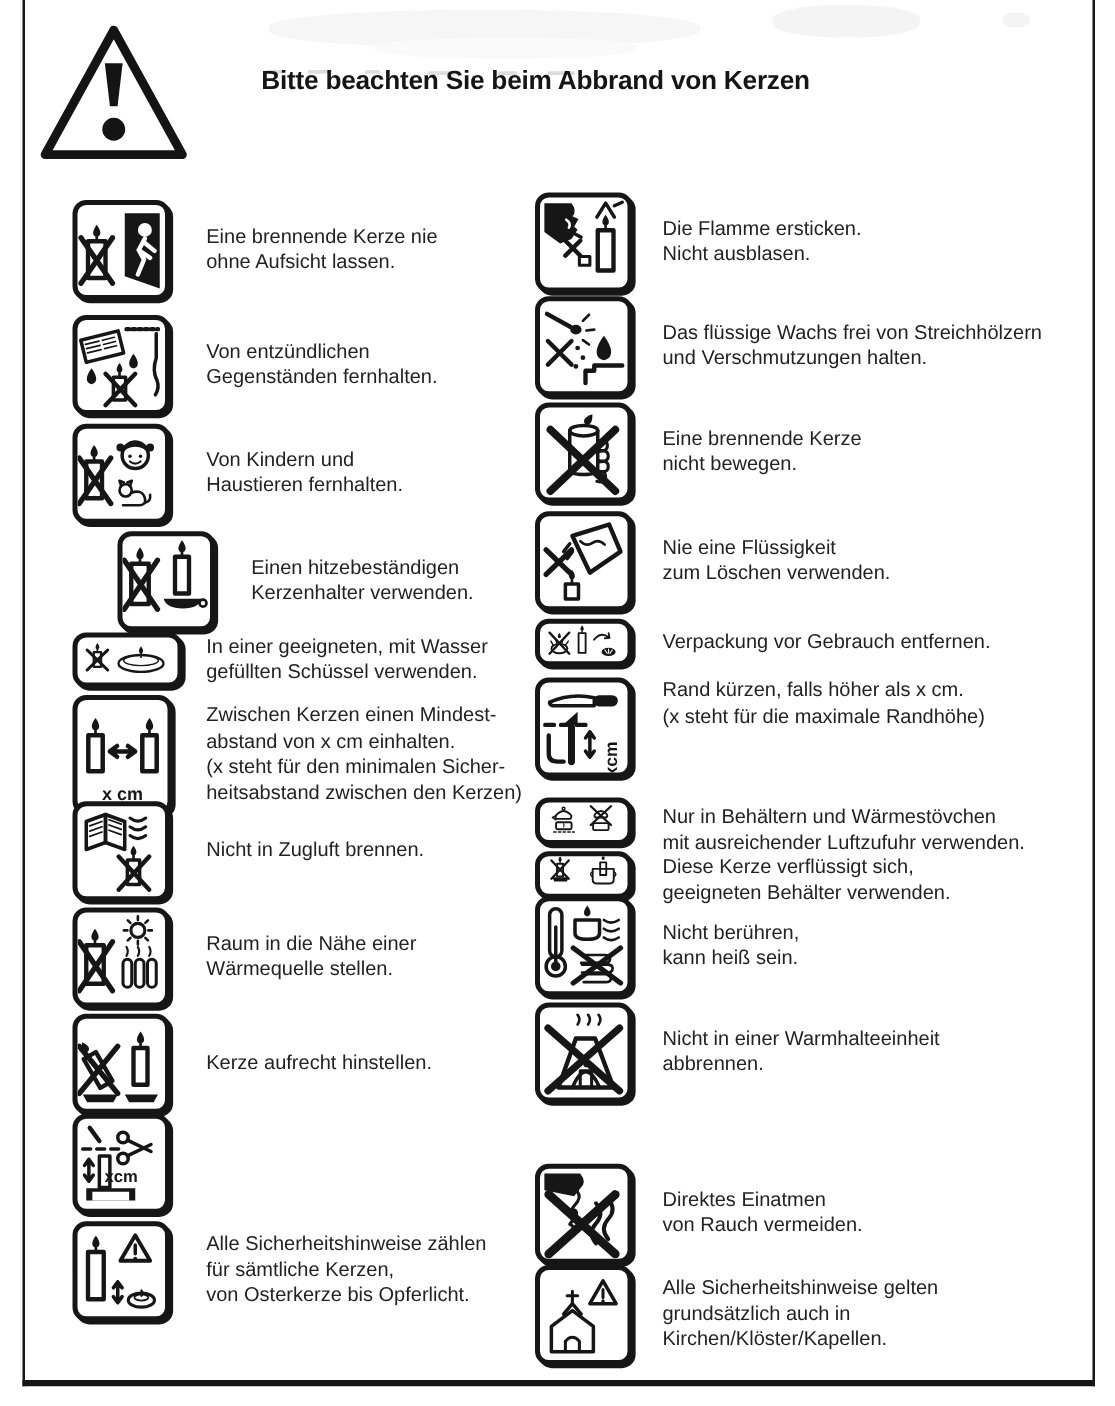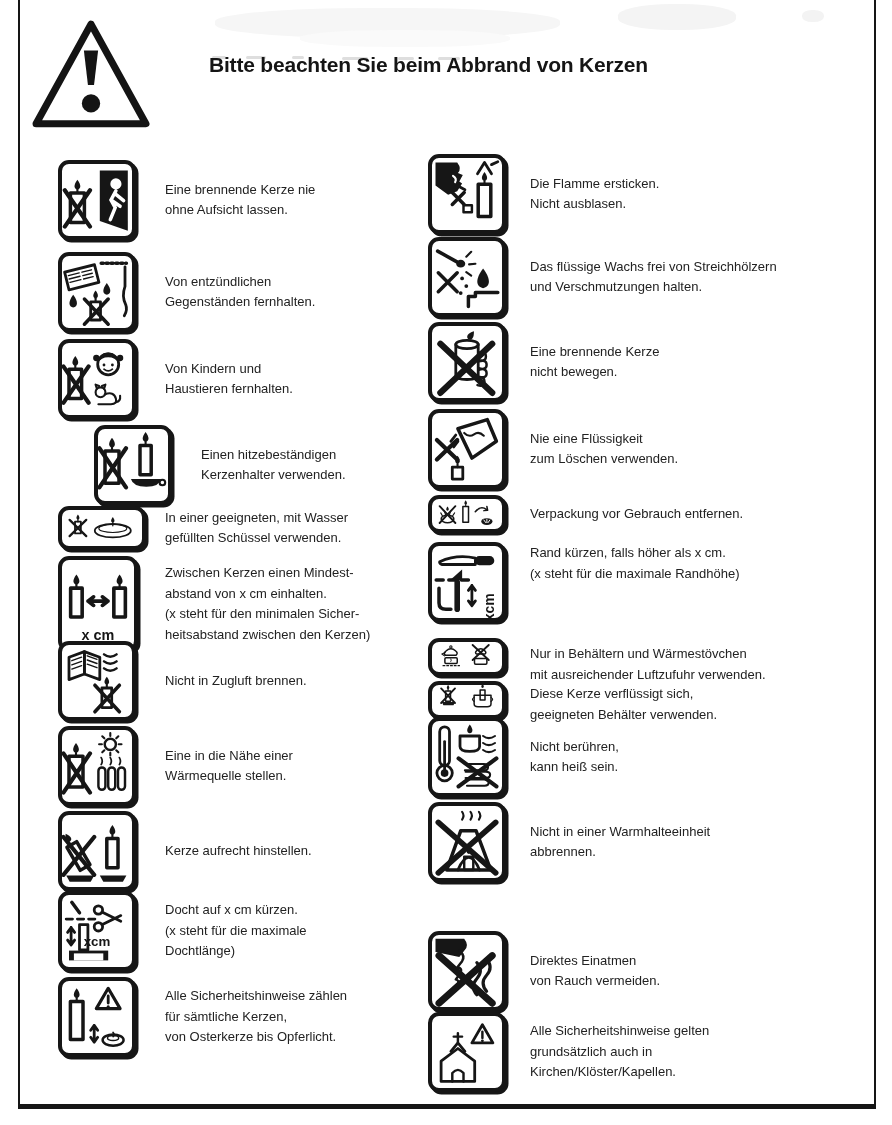--- a/index.html
+++ b/index.html
@@ -16,21 +16,21 @@
   .iconzone{flex:none;display:flex;align-items:center;}
   .iconbox{box-sizing:border-box;flex:none;display:flex;align-items:center;justify-content:center;
            border:4px solid #161616;border-radius:11px;background:#fff;color:#161616;
            box-shadow:2.5px 2.5px 0 #161616;overflow:hidden;}
   .iconbox svg{display:block;width:100%;height:100%;}
   .icon-tall{width:78px;height:80px;}
   .icon-xl{width:80px;height:96px;}
   .icon-short{width:78px;height:38px;}
   .icon-short-l{width:88px;height:44px;}
   .iconbox.faded{border-color:#9a9a9a;color:#6e6e6e;box-shadow:2.5px 2.5px 0 #9a9a9a;}
-  .txt{font-size:13px;line-height:20.5px;color:#222;}
+  .txt{font-size:16px;line-height:20.5px;color:#222;}
   .txt.ttop{align-self:flex-start;margin-top:1px;}
 </style>
 </head>
 <body>
 
 <div class="page">
   <div class="frame"></div>
 
   <div class="artifact" style="left:215px;top:8px;width:345px;height:30px;"></div>
   <div class="artifact" style="left:300px;top:30px;width:210px;height:17px;background:#fafafa;"></div>
@@ -217,21 +217,21 @@
             <circle cx="69" cy="19" r="8" fill="none" stroke="currentColor" stroke-width="3.5" stroke-linecap="round" stroke-linejoin="round"></circle>
             <path d="M69 7 v-4 M69 31 v4 M57 19 h-4 M81 19 h4 M60.5 10.5 l-3 -3 M77.5 10.5 l3 -3 M60.5 27.5 l-3 3 M77.5 27.5 l3 3" fill="none" stroke="currentColor" stroke-width="3" stroke-linecap="round" stroke-linejoin="round"></path>
             <path d="M56 48 q3 -5 0 -10 M69 48 q3 -5 0 -10 M82 48 q3 -5 0 -10" fill="none" stroke="currentColor" stroke-width="2.5" stroke-linecap="round" stroke-linejoin="round"></path>
             <rect x="52" y="52" width="10" height="32" rx="5" fill="none" stroke="currentColor" stroke-width="3.5" stroke-linecap="round" stroke-linejoin="round"></rect>
             <rect x="66" y="52" width="10" height="32" rx="5" fill="none" stroke="currentColor" stroke-width="3.5" stroke-linecap="round" stroke-linejoin="round"></rect>
             <rect x="80" y="52" width="10" height="32" rx="5" fill="none" stroke="currentColor" stroke-width="3.5" stroke-linecap="round" stroke-linejoin="round"></rect>
           </svg>
         </div>
       </div>
       <div class="txt">
-        <div>Eine in die Nähe einer</div>
+        <div>Raum in die Nähe einer</div>
         <div>Wärmequelle stellen.</div>
       </div>
     </div>
     <div class="row" style="left: 58px; top: 811px;">
       <div class="iconzone" style="width: 107px;">
         <div class="iconbox icon-tall">
           <svg viewBox="0 0 100 100" xmlns="http://www.w3.org/2000/svg">
             <g transform="rotate(-30 24 58)">
               <rect x="16" y="38" width="16" height="38" fill="none" stroke="currentColor" stroke-width="5" stroke-linecap="round" stroke-linejoin="round"></rect>
               <path d="M24 20.4 C29.4 27.6 28.5 32.1 24 33 C19.5 32.1 18.6 27.6 24 20.4" fill="currentColor"></path>
@@ -258,25 +258,20 @@
             <path d="M57 23 l27 13 M57 41 l27 -13" fill="none" stroke="currentColor" stroke-width="4" stroke-linecap="round" stroke-linejoin="round"></path>
             <circle cx="52" cy="20" r="6" fill="none" stroke="currentColor" stroke-width="4" stroke-linecap="round" stroke-linejoin="round"></circle>
             <circle cx="52" cy="44" r="6" fill="none" stroke="currentColor" stroke-width="4" stroke-linecap="round" stroke-linejoin="round"></circle>
             <path d="M13 45 V70 M13 45 l-5 7 M13 45 l5 7 M13 70 l-5 -7 M13 70 l5 -7" fill="none" stroke="currentColor" stroke-width="4" stroke-linecap="round" stroke-linejoin="round"></path>
             <rect x="25" y="41" width="12" height="36" fill="none" stroke="currentColor" stroke-width="4" stroke-linecap="round" stroke-linejoin="round"></rect>
             <text x="50" y="71" font-size="19" font-weight="bold" fill="currentColor" font-family="Liberation Sans, sans-serif" text-anchor="middle">xcm</text>
             <rect x="10" y="78" width="56" height="14" fill="currentColor"></rect>
             <rect x="17" y="82" width="42" height="10" fill="#fff"></rect>
           </svg>
         </div>
-      </div>
-      <div class="txt">
-        <div>Docht auf x cm kürzen.</div>
-        <div>(x steht für die maximale</div>
-        <div>Dochtlänge)</div>
       </div>
     </div>
     <div class="row" style="left: 58px; top: 977px;">
       <div class="iconzone" style="width: 107px;">
         <div class="iconbox icon-tall">
           <svg viewBox="0 0 100 100" xmlns="http://www.w3.org/2000/svg">
             <rect x="12" y="28" width="18" height="54" fill="none" stroke="currentColor" stroke-width="5" stroke-linecap="round" stroke-linejoin="round"></rect>
             <path d="M21 9 C27 17 26 22 21 23 C16 22 15 17 21 9" fill="currentColor"></path>
             <path d="M21 23 V28" fill="none" stroke="currentColor" stroke-width="3" stroke-linecap="round" stroke-linejoin="round"></path>
             <path d="M66 9 l17 29 h-34 z" fill="none" stroke="currentColor" stroke-width="4.5" stroke-linecap="round" stroke-linejoin="round"></path>

